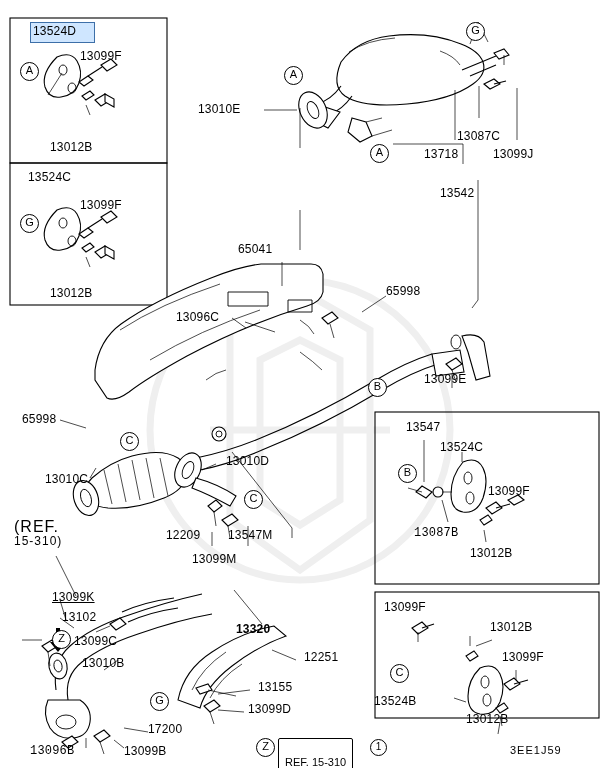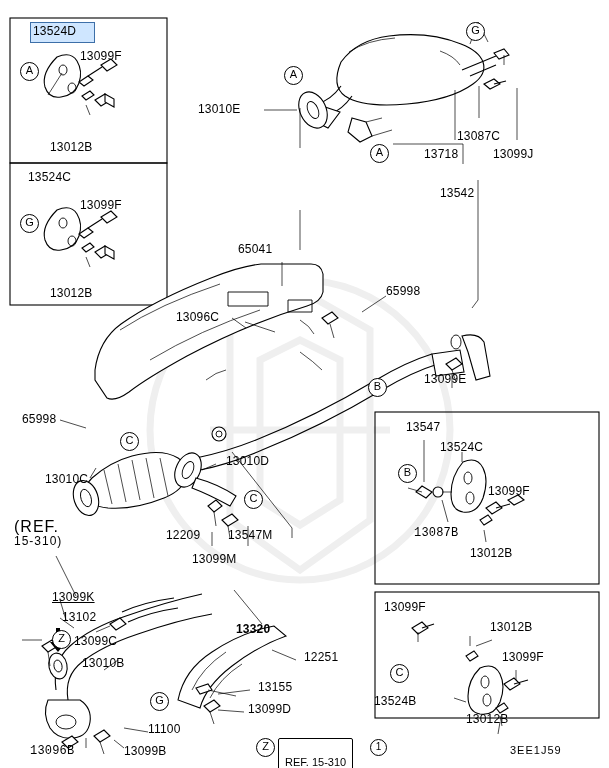--- a/index.html
+++ b/index.html
@@ -310,21 +310,21 @@
   <div class="lbl" style="left:374px;top:694px;">13524B</div>
   <div class="lbl" style="left:466px;top:712px;">13012B</div>
 
   <div class="lbl" style="left:52px;top:590px;text-decoration:underline;">13099K</div>
   <div class="lbl" style="left:62px;top:610px;">13102</div>
   <div class="lbl" style="left:74px;top:634px;">13099C</div>
   <div class="lbl" style="left:82px;top:656px;">13010B</div>
   <div class="lbl" style="left:304px;top:650px;">12251</div>
   <div class="lbl" style="left:258px;top:680px;">13155</div>
   <div class="lbl" style="left:248px;top:702px;">13099D</div>
-  <div class="lbl" style="left:148px;top:722px;">11100</div>
+  <div class="lbl" style="left:148px;top:722px;">17200</div>
   <div class="lbl" style="left:30px;top:744px;font-family:Liberation Mono, monospace;">13096B</div>
   <div class="lbl" style="left:124px;top:744px;">13099B</div>
 
   <div class="lbl" style="left:14px;top:518px;font-size:16px;letter-spacing:1px;">(REF.</div>
   <div class="lbl" style="left:14px;top:534px;font-size:12px;letter-spacing:1px;">15-310)</div>
 
   <div class="refbox" style="left:278px;top:738px;">
     <span>REF. 15-310</span>
   </div>
   <div class="circ" style="left:256px;top:738px;">Z</div>

